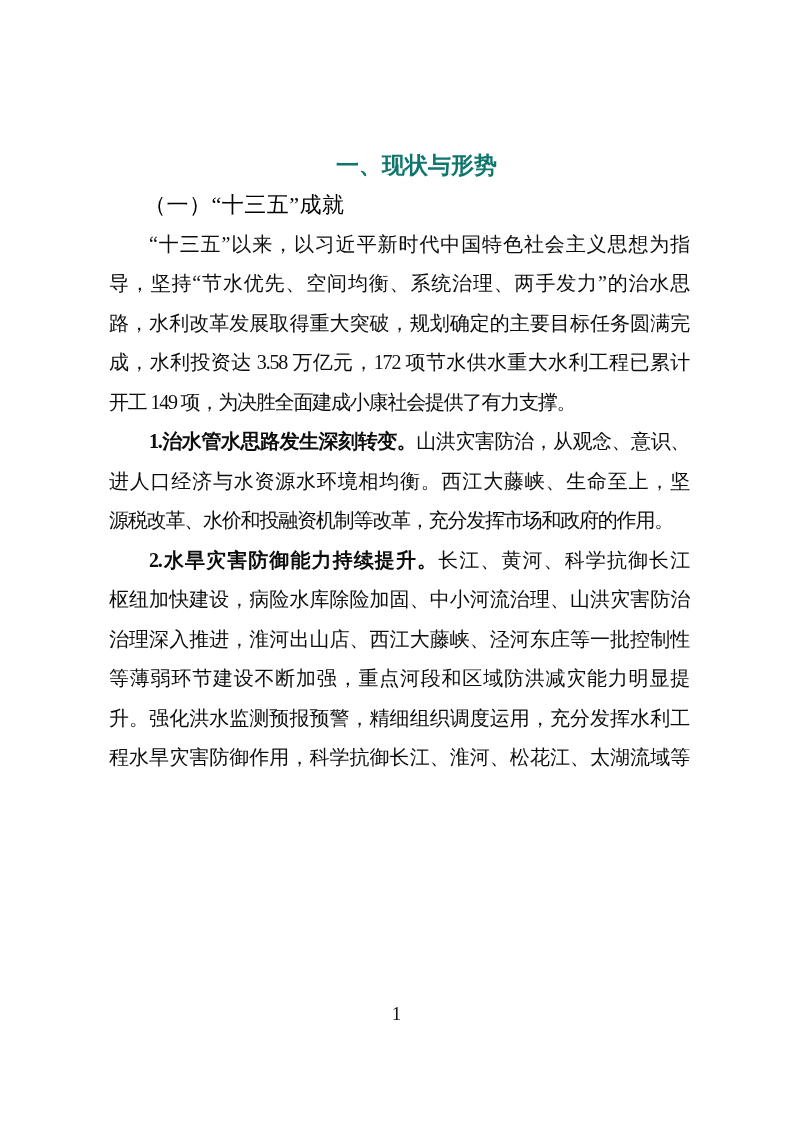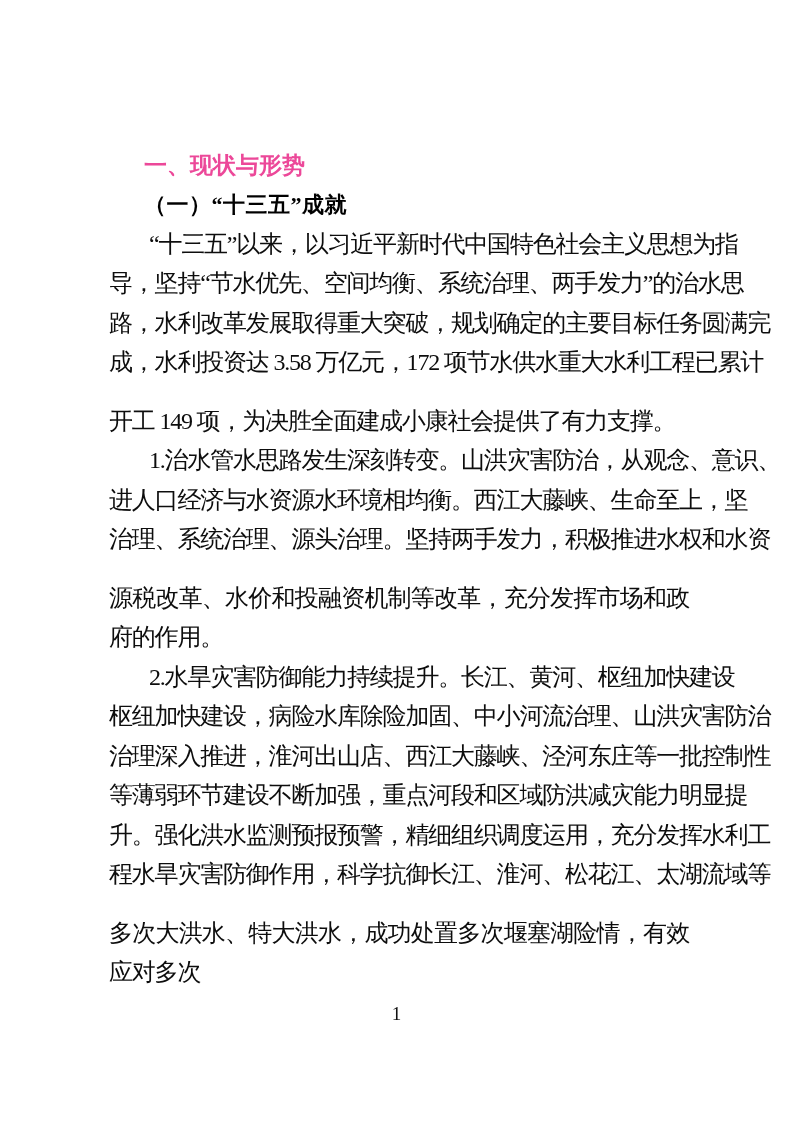--- a/index.html
+++ b/index.html
@@ -20,56 +20,56 @@
     inset: 0;
     background: #ffffff;
   }
   .doc {
     position: absolute;
     left: 109px;
     top: 146px;
     width: 580px;
   }
   .line {
-    font-size: 24px;
+    font-size: 20px;
     line-height: 39.5px;
     letter-spacing: -1.2px;
     text-align: justify;
     text-align-last: justify;
     white-space: nowrap;
     color: #0d0d0d;
   }
   .line.last {
     text-align-last: left;
     white-space: normal;
-    margin-top: 19px;
   }
   .line.indent {
     text-indent: 40px;
   }
   .h1 {
     font-family: "Liberation Sans", sans-serif;
     font-weight: 700;
     font-size: 23px;
     line-height: 39px;
     letter-spacing: 0;
     padding-left: 35px;
-    color: #ec4899;
+    color: #0f766e;
+    text-align: center;
   }
   .h2 {
     font-family: "Liberation Serif", serif;
-    font-weight: 700;
+    font-weight: 400;
     font-size: 22px;
     line-height: 39.5px;
     letter-spacing: 0.5px;
     padding-left: 35px;
     color: #000000;
   }
   .lead {
-    font-weight: 400;
+    font-weight: 700;
   }
   .pagenum {
     position: absolute;
     left: 0;
     top: 1003px;
     width: 793px;
     text-align: center;
     font-size: 19px;
     letter-spacing: 0;
     color: #111111;
@@ -89,30 +89,28 @@
       <div class="line indent">“十三五”以来，以习近平新时代中国特色社会主义思想为指</div>
       <div class="line">导，坚持“节水优先、空间均衡、系统治理、两手发力”的治水思</div>
       <div class="line">路，水利改革发展取得重大突破，规划确定的主要目标任务圆满完</div>
       <div class="line">成，水利投资达 3.58 万亿元，172 项节水供水重大水利工程已累计</div>
       <div class="line last">开工 149 项，为决胜全面建成小康社会提供了有力支撑。</div>
     </div>
 
     <div>
       <div class="line indent"><span class="lead">1.治水管水思路发生深刻转变。</span><span>山洪灾害防治，从观念、意识、</span></div>
       <div class="line">进人口经济与水资源水环境相均衡。西江大藤峡、生命至上，坚</div>
-      <div class="line">治理、系统治理、源头治理。坚持两手发力，积极推进水权和水资</div>
       <div class="line last">源税改革、水价和投融资机制等改革，充分发挥市场和政府的作用。</div>
     </div>
 
     <div>
-      <div class="line indent"><span class="lead">2.水旱灾害防御能力持续提升。</span><span>长江、黄河、枢纽加快建设</span></div>
+      <div class="line indent"><span class="lead">2.水旱灾害防御能力持续提升。</span><span>长江、黄河、科学抗御长江</span></div>
       <div class="line">枢纽加快建设，病险水库除险加固、中小河流治理、山洪灾害防治</div>
       <div class="line">治理深入推进，淮河出山店、西江大藤峡、泾河东庄等一批控制性</div>
       <div class="line">等薄弱环节建设不断加强，重点河段和区域防洪减灾能力明显提</div>
       <div class="line">升。强化洪水监测预报预警，精细组织调度运用，充分发挥水利工</div>
       <div class="line">程水旱灾害防御作用，科学抗御长江、淮河、松花江、太湖流域等</div>
-      <div class="line last">多次大洪水、特大洪水，成功处置多次堰塞湖险情，有效应对多次</div>
     </div>
 
   </div>
 
   <div class="pagenum">1</div>
 </div>
 
 </body></html>

